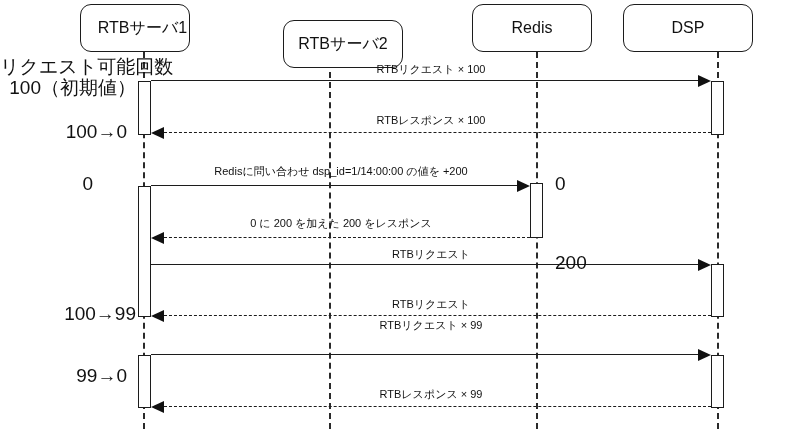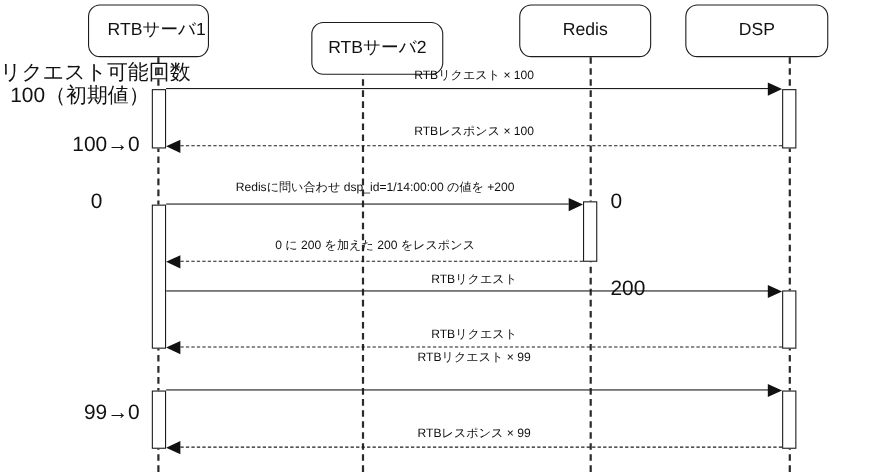--- a/index.html
+++ b/index.html
@@ -119,18 +119,19 @@
   <div>
     <span class="msg-label" style="left:431px;top:385px;">RTBレスポンス × 99</span>
     <div class="msg-line dashed" style="left:164px;top:406px;width:547px;"></div>
     <div class="head-left" style="left:151px;top:401px;"></div>
   </div>
 
   <span class="side-label right-align" style="width:138px;top:58px;">リクエスト可能回数</span>
   <span class="side-label right-align" style="width:136px;top:79px;">100（初期値）</span>
   <span class="side-label right-align" style="width:127px;top:123px;">100→0</span>
   <span class="side-label right-align" style="width:93px;top:175px;">0</span>
+  <span class="side-label right-align" style="width:136px;top:305px;">100→99</span>
   <span class="side-label right-align" style="width:127px;top:367px;">99→0</span>
 
   <span class="side-label" style="left:555px;top:175px;">0</span>
   <span class="side-label" style="left:555px;top:242px;margin-top:12px;">200</span>
 
 </div>
 
 </body></html>

